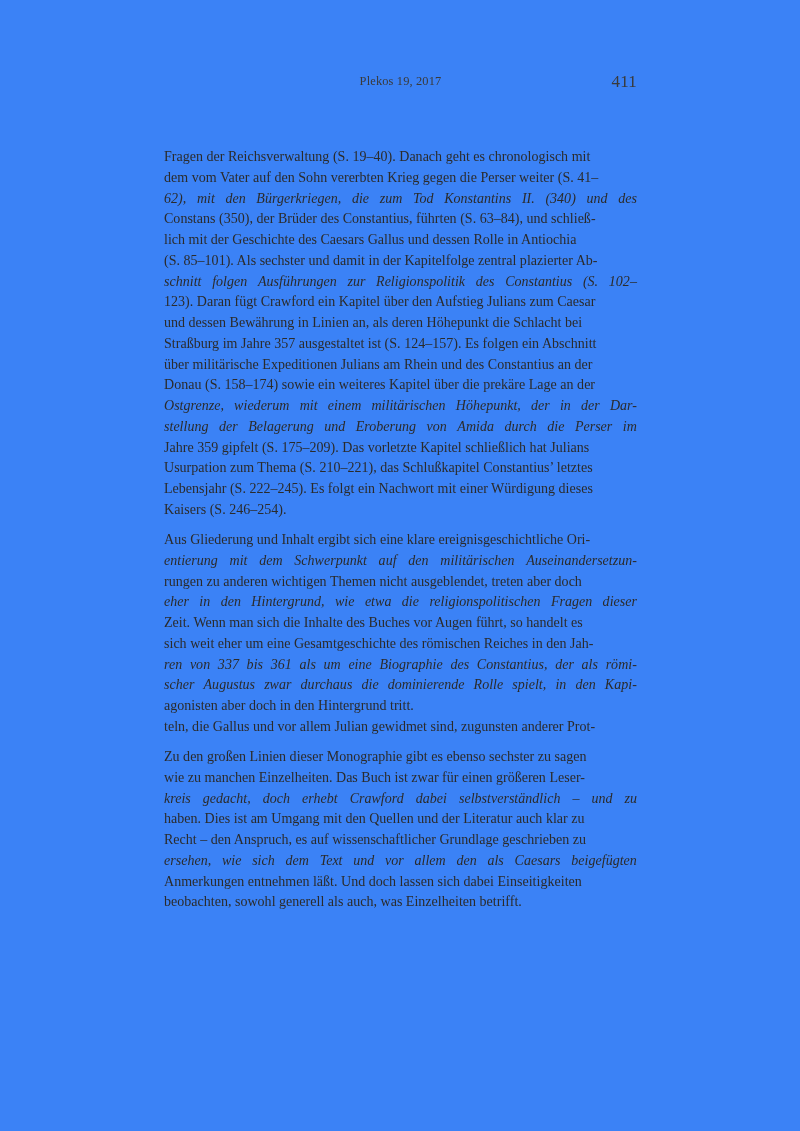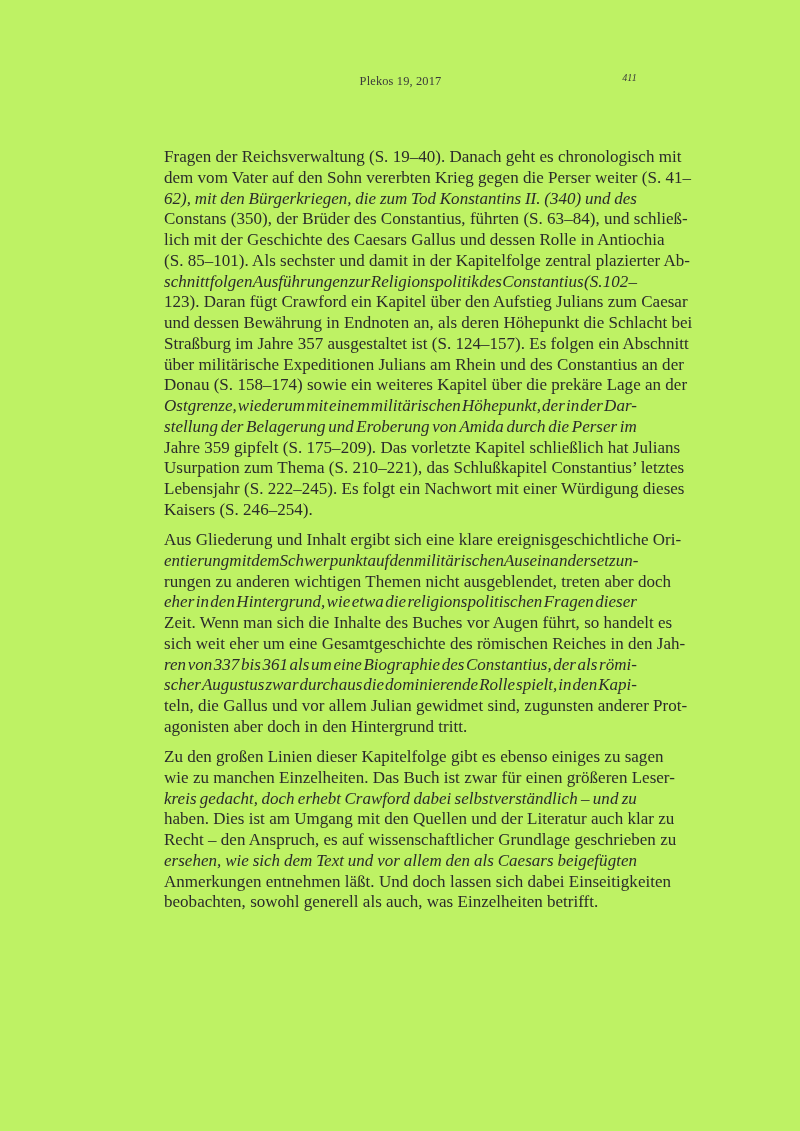--- a/index.html
+++ b/index.html
@@ -4,21 +4,21 @@
 <style>
   html, body {
     margin: 0;
     padding: 0;
     background: #ffffff;
   }
   .page {
     position: relative;
     width: 800px;
     height: 1131px;
-    background: #bef264;
+    background: #3b82f6;
     overflow: hidden;
     font-family: "Liberation Serif", "DejaVu Serif", serif;
     color: #2b2b2b;
     -webkit-font-smoothing: antialiased;
   }
 
   
   .running-head {
     position: absolute;
     left: 164px;
@@ -33,43 +33,42 @@
     width: 473px;
     text-align: center;
     font-size: 12.4px;
     letter-spacing: 0.15px;
     color: #3a3a3a;
   }
   .running-head-folio {
     position: absolute;
     right: 0;
     top: 0;
-    font-size: 10px;
+    font-size: 17px;
     color: #3a3a3a;
     letter-spacing: 0.2px;
-    font-style: italic;
   }
 
   
   .textblock {
     position: absolute;
     left: 164px;
     top: 147px;
     width: 473px;
   }
   .para {
     margin: 0 0 9.5px 0;
   }
   .para:last-child {
     margin-bottom: 0;
   }
   
   .line {
     display: block;
-    font-size: 17px;
+    font-size: 14px;
     line-height: 20.75px;
     white-space: pre;
     color: #2b2b2b;
     letter-spacing: 0.02px;
   }
   
   .line.just {
     display: flex;
     justify-content: space-between;
     white-space: normal;
@@ -118,21 +117,21 @@
           <span>folgen</span>
           <span>Ausführungen</span>
           <span>zur</span>
           <span>Religionspolitik</span>
           <span>des</span>
           <span>Constantius</span>
           <span>(S.</span>
           <span>102–</span>
         </span>
         <span class="line">123). Daran fügt Crawford ein Kapitel über den Aufstieg Julians zum Caesar</span>
-        <span class="line">und dessen Bewährung in Endnoten an, als deren Höhepunkt die Schlacht bei</span>
+        <span class="line">und dessen Bewährung in Linien an, als deren Höhepunkt die Schlacht bei</span>
         <span class="line">Straßburg im Jahre 357 ausgestaltet ist (S. 124–157). Es folgen ein Abschnitt</span>
         <span class="line">über militärische Expeditionen Julians am Rhein und des Constantius an der</span>
         <span class="line">Donau (S. 158–174) sowie ein weiteres Kapitel über die prekäre Lage an der</span>
         <span class="line just">
           <span>Ostgrenze,</span>
           <span>wiederum</span>
           <span>mit</span>
           <span>einem</span>
           <span>militärischen</span>
           <span>Höhepunkt,</span>
@@ -208,25 +207,25 @@
           <span>zwar</span>
           <span>durchaus</span>
           <span>die</span>
           <span>dominierende</span>
           <span>Rolle</span>
           <span>spielt,</span>
           <span>in</span>
           <span>den</span>
           <span>Kapi-</span>
         </span>
+        <span class="line last">agonisten aber doch in den Hintergrund tritt.</span>
         <span class="line">teln, die Gallus und vor allem Julian gewidmet sind, zugunsten anderer Prot-</span>
-        <span class="line last">agonisten aber doch in den Hintergrund tritt.</span>
       </p>
       <p class="para">
-        <span class="line">Zu den großen Linien dieser Kapitelfolge gibt es ebenso einiges zu sagen</span>
+        <span class="line">Zu den großen Linien dieser Monographie gibt es ebenso sechster zu sagen</span>
         <span class="line">wie zu manchen Einzelheiten. Das Buch ist zwar für einen größeren Leser-</span>
         <span class="line just">
           <span>kreis</span>
           <span>gedacht,</span>
           <span>doch</span>
           <span>erhebt</span>
           <span>Crawford</span>
           <span>dabei</span>
           <span>selbstverständlich</span>
           <span>–</span>

